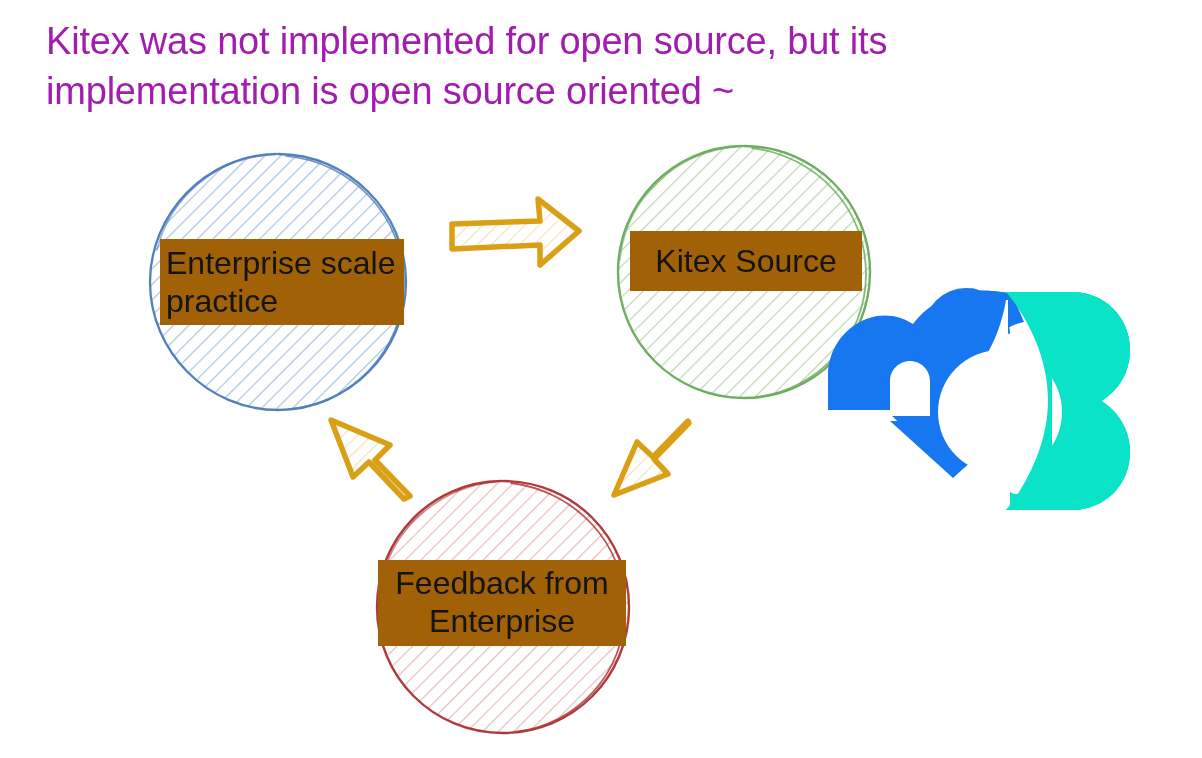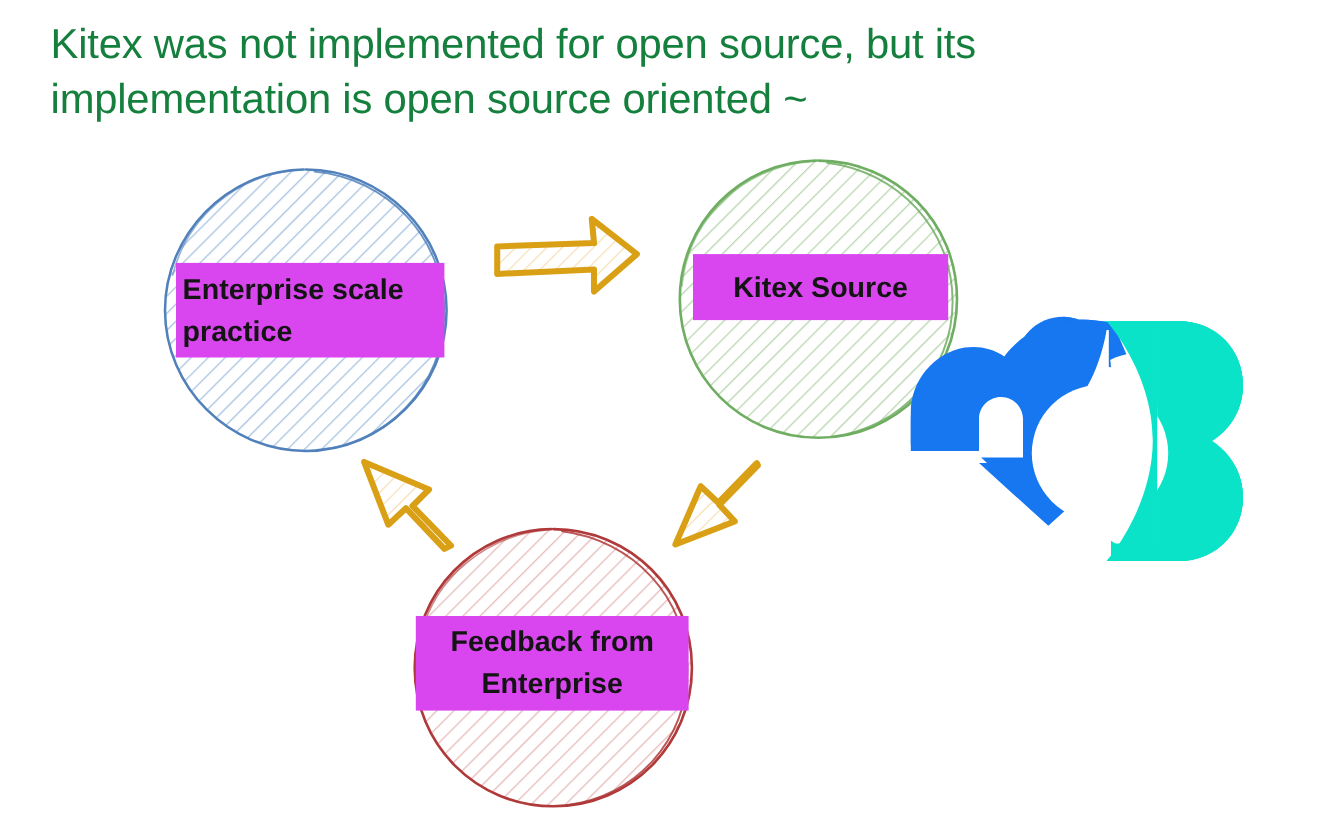--- a/index.html
+++ b/index.html
@@ -19,21 +19,21 @@
 
   
   #slide-title {
     position: absolute;
     left: 46px;
     top: 16px;
     width: 1090px;
     font-size: 38px;
     line-height: 50px;
     font-weight: 400;
-    color: #15803d;
+    color: #a21caf;
     letter-spacing: -0.2px;
     white-space: pre-wrap;
   }
 
   
   #diagram {
     position: absolute;
     left: 0;
     top: 0;
     width: 1202px;
@@ -41,27 +41,26 @@
   }
   #diagram svg {
     display: block;
     width: 1202px;
     height: 758px;
   }
 
   
   .node-label {
     position: absolute;
-    background: #d946ef;
-    font-size: 26px;
+    background: #a16207;
+    font-size: 32px;
     line-height: 38px;
     color: #141414;
     white-space: pre-wrap;
     box-sizing: border-box;
-    font-weight: bold;
   }
   #label-enterprise {
     left: 160px;
     top: 239px;
     width: 244px;
     height: 86px;
     padding: 5px 0 0 6px;
     text-align: left;
   }
   #label-opensource {

